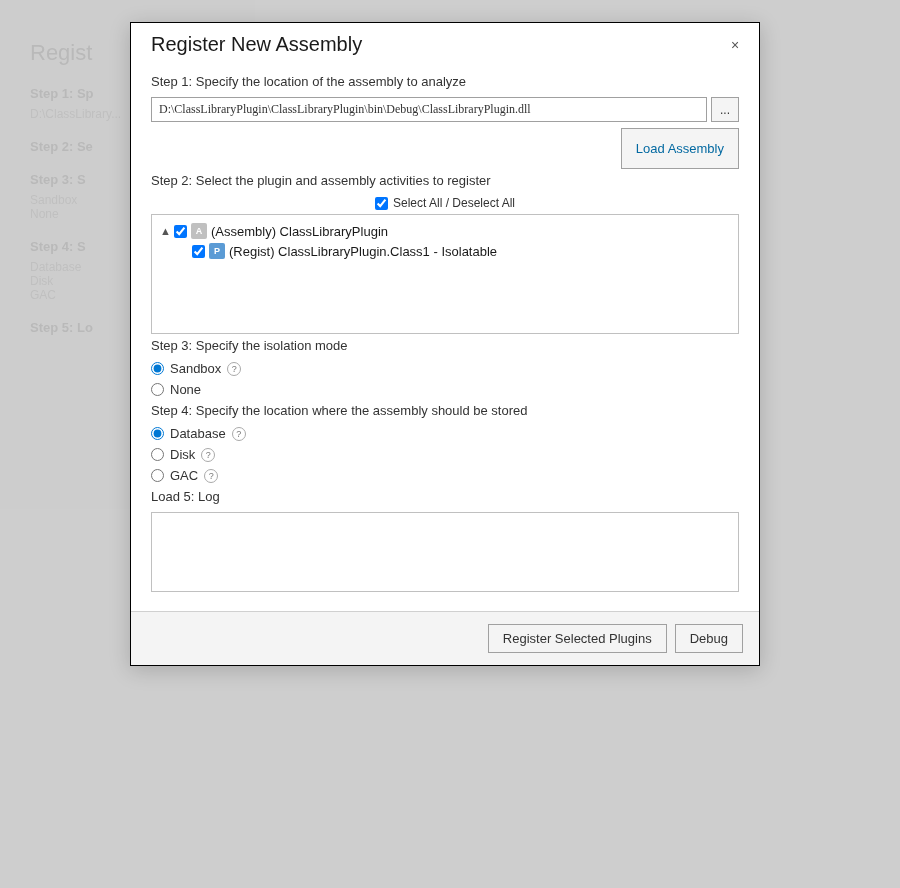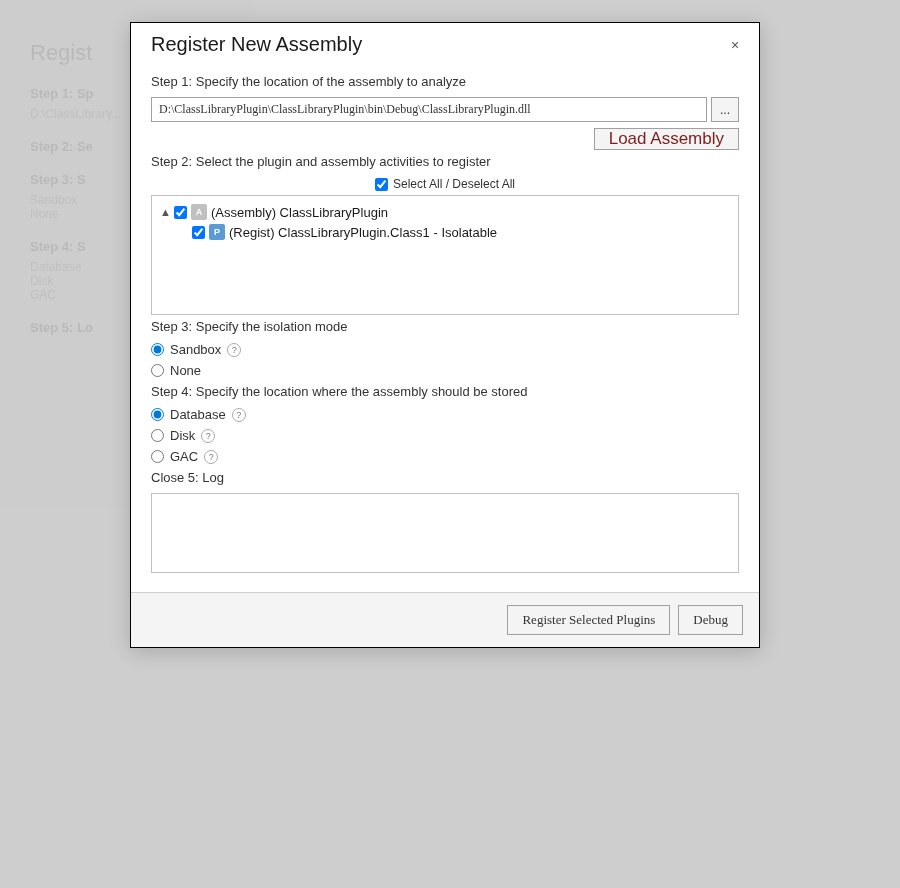--- a/index.html
+++ b/index.html
@@ -126,24 +126,24 @@
       cursor: pointer;
       font-size: 12px;
       color: #333;
       white-space: nowrap;
     }
     .load-btn {
       display: block;
       margin-left: auto;
       border: 1px solid #a0a0a0;
       background: #f4f4f4;
-      padding: 0 14px;
-      cursor: pointer;
-      font-size: 17px;
-      color: #7f1d1d;
+      padding: 12px 14px;
+      cursor: pointer;
+      font-size: 13px;
+      color: #0369a1;
     }
 
     
     .select-all-row {
       display: flex;
       justify-content: center;
       align-items: center;
       gap: 5px;
       margin-bottom: 4px;
       font-size: 12px;
@@ -258,21 +258,21 @@
       justify-content: flex-end;
       gap: 8px;
     }
     .footer-btn {
       border: 1px solid #a0a0a0;
       background: #f4f4f4;
       padding: 6px 14px;
       cursor: pointer;
       font-size: 13px;
       color: #333;
-      font-family: Liberation Serif, serif;
+      font-family: Liberation Sans, sans-serif;
     }
   </style>
 </head>
 <body>
 
 <div class="bg-content">
   <div class="bg-title">Regist</div>
   <div class="bg-step">
     <div class="bg-step-title">Step 1: Sp</div>
     <div class="bg-step-value">D:\ClassLibrary...</div>
@@ -361,21 +361,21 @@
         <span class="help-icon">?</span>
       </div>
       <div class="radio-row">
         <input type="radio" name="location" value="gac" style="">
         <span>GAC</span>
         <span class="help-icon">?</span>
       </div>
     </div>
 
     
-    <div class="step-label">Close 5: Log</div>
+    <div class="step-label">Load 5: Log</div>
     <textarea class="log-textarea" readonly="" style=""></textarea>
 
   </div>
 
   <div class="dialog-footer">
     <button class="footer-btn">Register Selected Plugins</button>
     <button class="footer-btn">Debug</button>
   </div>
 </div>
 

